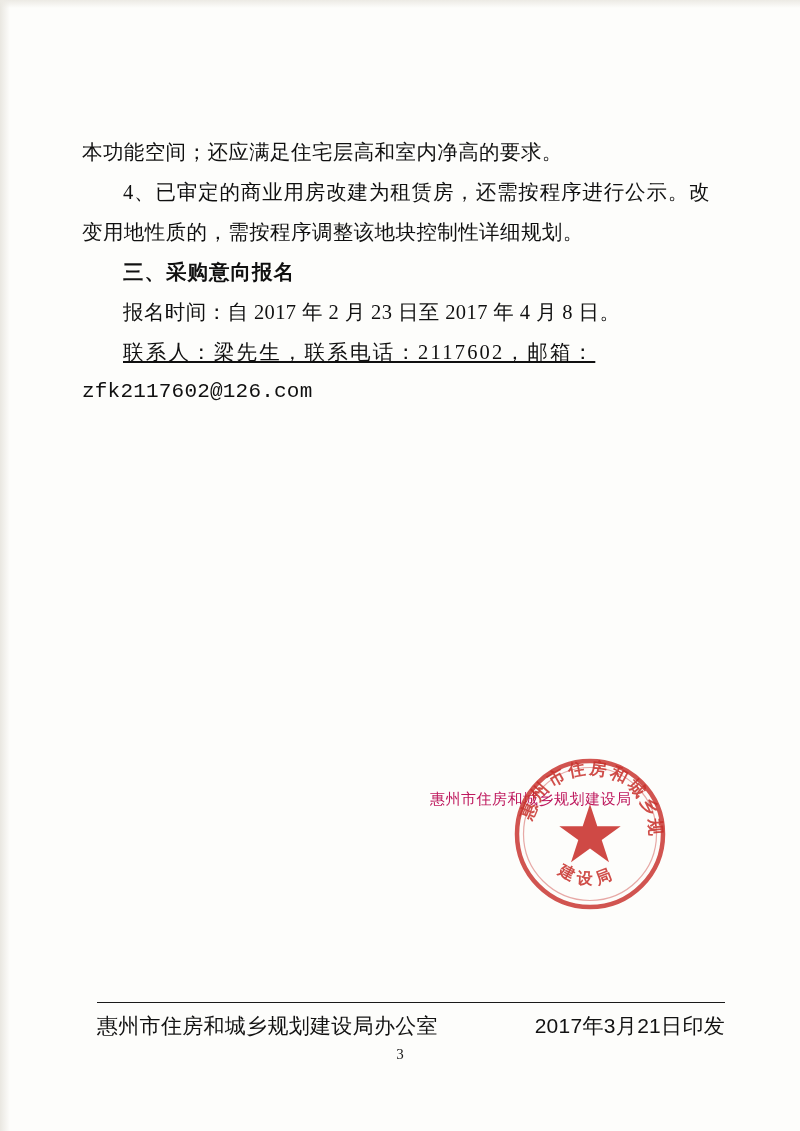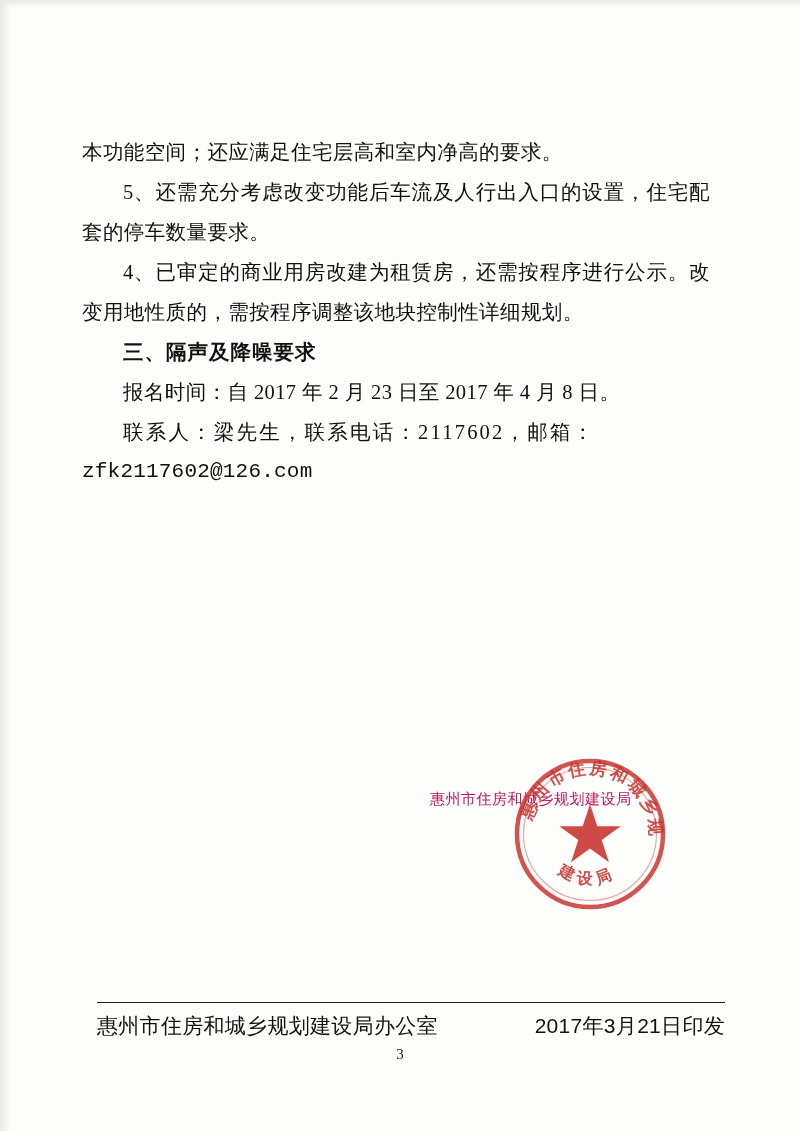--- a/index.html
+++ b/index.html
@@ -38,20 +38,21 @@
   .indent {
     text-indent: 41px;
   }
   .heading {
     font-weight: bold;
     text-indent: 41px;
     letter-spacing: 1px;
   }
   .spaced {
     letter-spacing: 2.2px;
+    text-decoration: underline;
   }
   .mono-mail {
     font-family: "Liberation Mono", "DejaVu Sans Mono", monospace;
     font-size: 21px;
     letter-spacing: 0.2px;
   }
 
   
   .signature {
     position: absolute;
@@ -127,23 +128,22 @@
 </style>
 </head>
 <body>
 
 <div class="page">
   <div class="scan-edge-left"></div>
   <div class="scan-edge-top"></div>
 
   <div class="content">
     <p>本功能空间；还应满足住宅层高和室内净高的要求。</p>
-    <p class="indent">5、还需充分考虑改变功能后车流及人行出入口的设置，住宅配套的停车数量要求。</p>
     <p class="indent">4、已审定的商业用房改建为租赁房，还需按程序进行公示。改变用地性质的，需按程序调整该地块控制性详细规划。</p>
-    <p class="heading">三、隔声及降噪要求</p>
+    <p class="heading">三、采购意向报名</p>
     <p class="indent">报名时间：自 2017 年 2 月 23 日至 2017 年 4 月 8 日。</p>
     <p class="indent spaced">联系人：梁先生，联系电话：2117602，邮箱：</p>
     <p class="mono-mail">zfk2117602@126.com</p>
   </div>
 
   <div class="signature">
     <div class="line">惠州市住房和城乡规划建设局</div>
   </div>
 
   <div class="seal">

